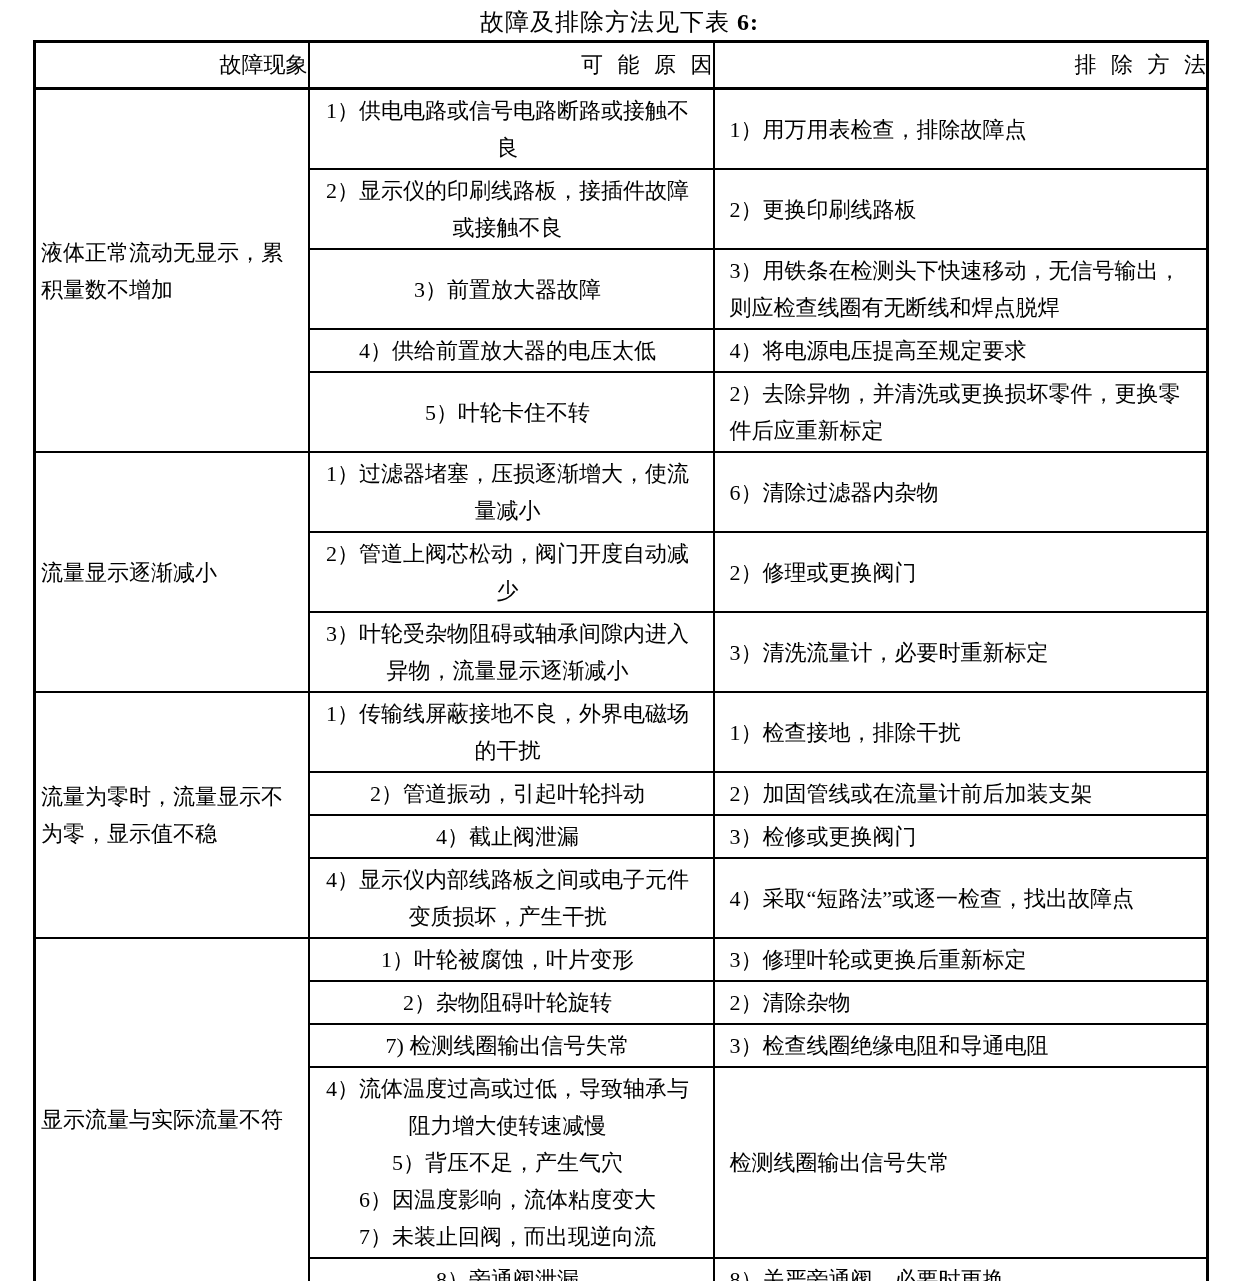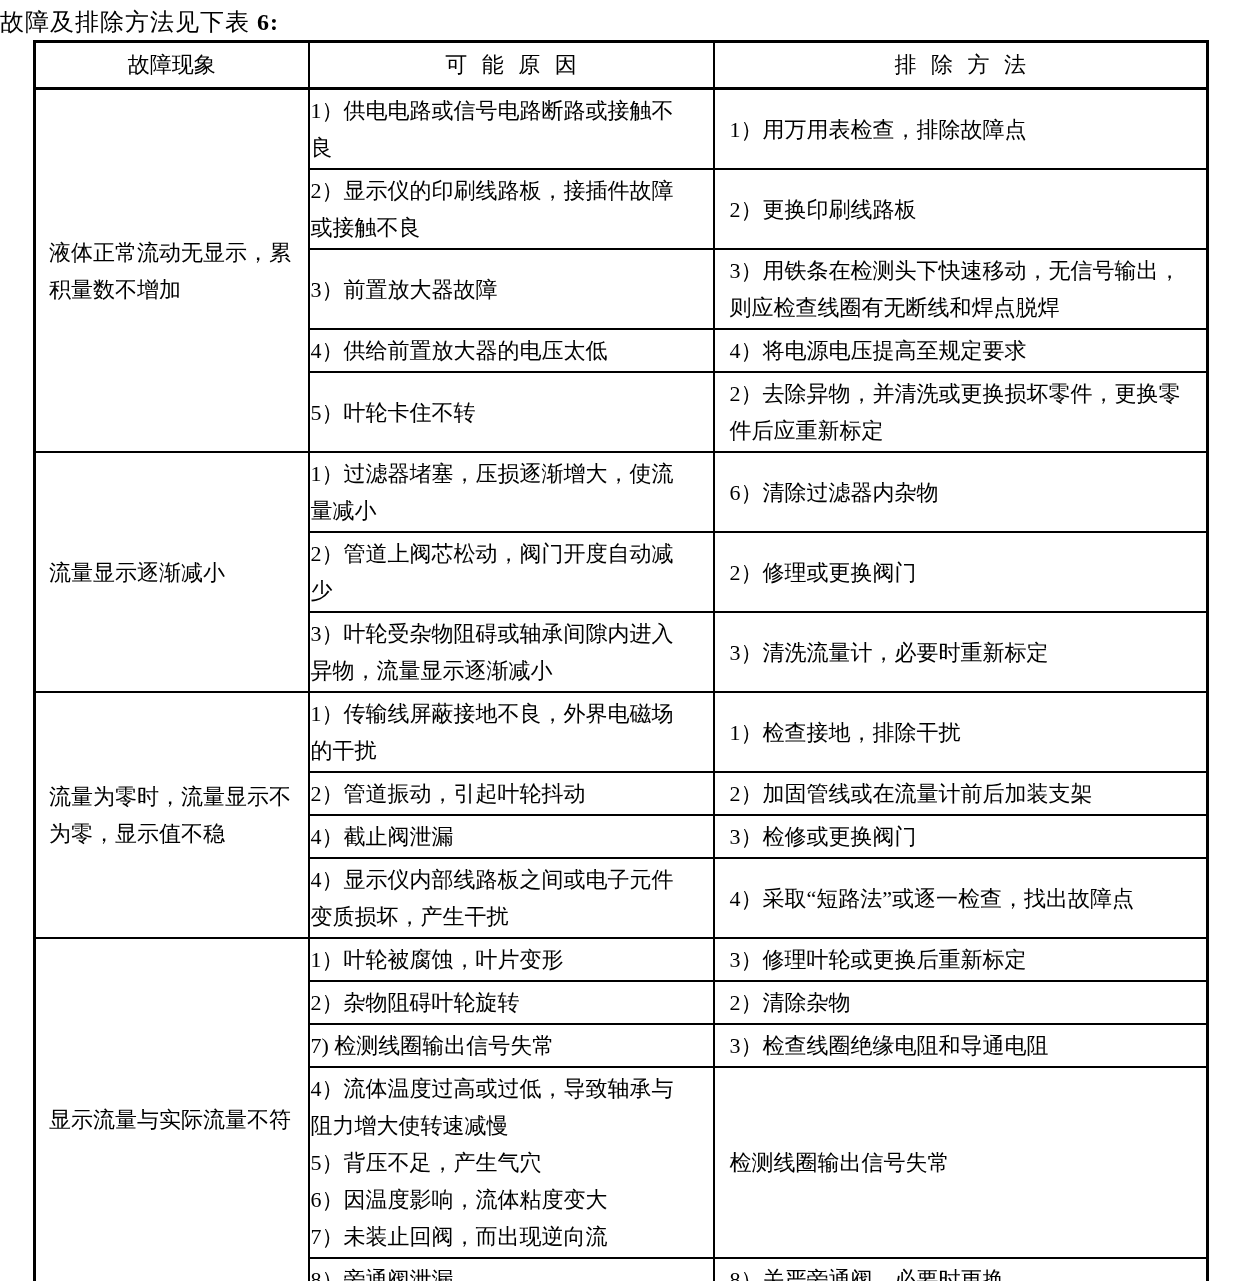--- a/index.html
+++ b/index.html
@@ -12,20 +12,21 @@
   .page {
     position: relative;
     width: 1239px;
     height: 1281px;
     background: #ffffff;
     overflow: hidden;
   }
   .title {
     padding-top: 7px;
     height: 33px;
+    text-align: center;
     font-size: 24px;
     line-height: 30px;
     letter-spacing: 1px;
   }
   .title .num {
     font-weight: bold;
     font-family: "Liberation Serif", "DejaVu Serif", serif;
   }
   table.fault-table {
     margin-left: 33px;
@@ -33,38 +34,38 @@
     border-collapse: collapse;
     table-layout: fixed;
     border: 3px solid #000;
   }
   .fault-table th {
     border: 2px solid #000;
     border-bottom: 3px solid #000;
     height: 44px;
     font-weight: normal;
     font-size: 22px;
-    text-align: center;
+    text-align: right;
     vertical-align: middle;
     word-spacing: 9px;
     padding: 0;
   }
   .fault-table td {
     border: 2px solid #000;
     font-size: 22px;
     line-height: 37px;
     vertical-align: middle;
     padding: 2px 8px 2px 12px;
     overflow: hidden;
   }
   .fault-table tr.section-start td {
     border-top: 2.5px solid #000;
   }
-  .fault-table td.phenomenon-cell { padding-left: 13px; }
-  .fault-table td.cause-cell      { padding-left: 1px; }
+  .fault-table td.phenomenon-cell { padding-left: 5px; }
+  .fault-table td.cause-cell      { padding-left: 1px; text-align: center; }
   .fault-table td.method-cell     { padding-left: 15px; }
   .text-line {
     white-space: nowrap;
   }
 </style>
 </head>
 <body>
 
 <div class="page">
 

